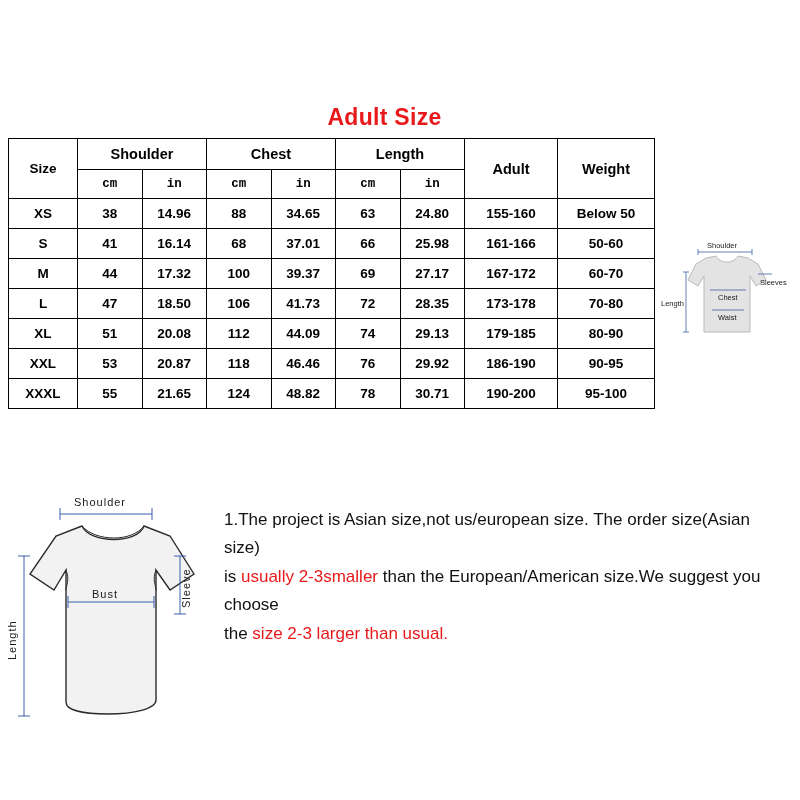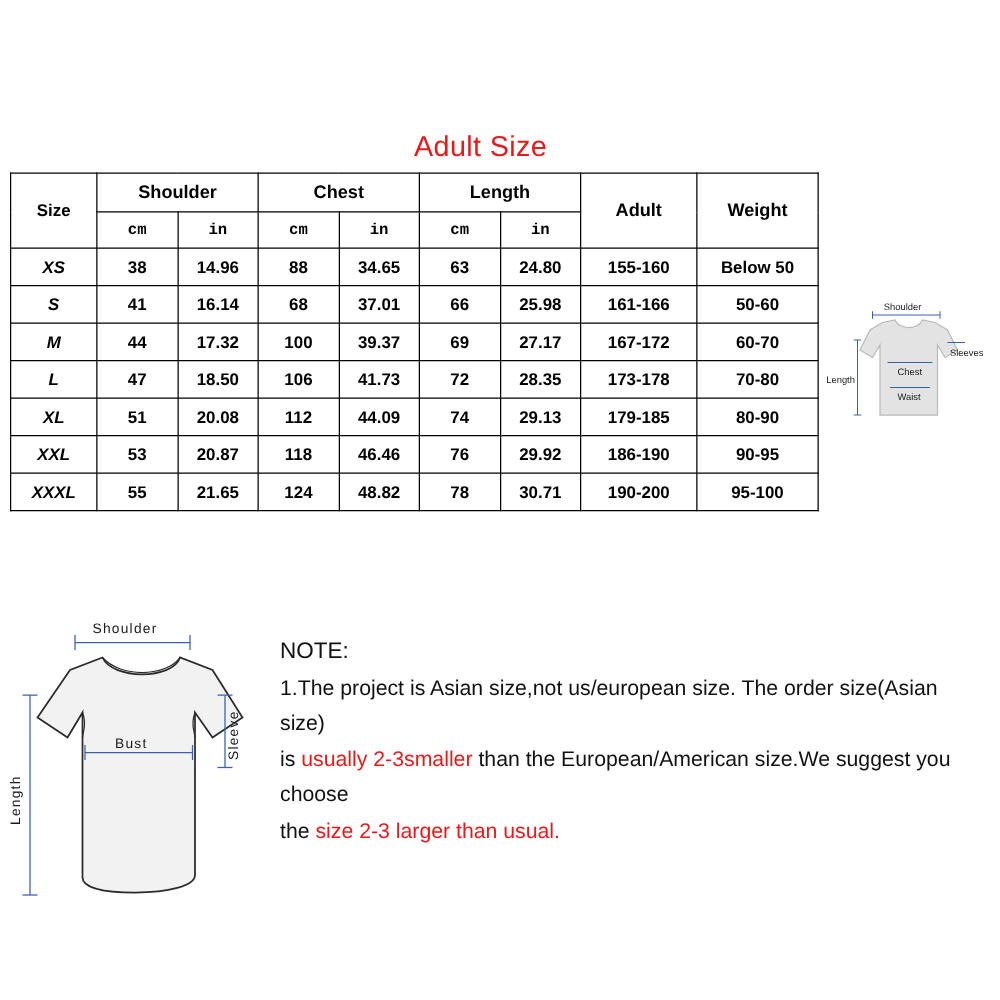--- a/index.html
+++ b/index.html
@@ -11,21 +11,21 @@
     position:relative;
   }
   .page{position:relative;width:800px;height:800px;}
 
   
   .title{
     position:absolute;left:0;top:104px;width:769px;
     text-align:center;
     color:#e8191a;
     font-size:23px;
-    font-weight:normal;
+    font-weight:bold;
     letter-spacing:.3px;
   }
 
   
   .table-wrap{
     position:absolute;left:8px;top:138px;width:640px;
   }
   table.size{
     border-collapse:collapse;
     width:640px;
@@ -40,21 +40,20 @@
     color:#000;
     height:29px;
     padding:0;
   }
   table.size th.grp{height:30px;font-size:14.5px;}
   table.size td.unit{height:28px;font-size:12.5px;font-family:Liberation Mono, monospace;}
   td.sizecell{
     color:#e8191a;
     font-size:17px;
     font-weight:bold;
-    font-style:italic;
   }
   th.sizehdr{
     color:#000;
     font-size:14.5px;
   }
 
   
   .shirt-small{
     position:absolute;left:660px;top:228px;width:132px;height:130px;
   }
@@ -238,19 +237,18 @@
       <g fill="#1a1a1a" font-family="'Liberation Sans',sans-serif" font-size="11">
         <text x="70" y="16" letter-spacing="1">Shoulder</text>
         <text x="88" y="108" letter-spacing="1">Bust</text>
         <text x="186" y="118" letter-spacing="1" transform="rotate(-90 186 118)">Sleeve</text>
         <text x="12" y="170" letter-spacing="1" transform="rotate(-90 12 170)">Length</text>
       </g>
     </svg>
   </div>
 
   <div class="note">
-    <p class="hdr">NOTE:</p>
     <p>1.The project is Asian size,not us/european size. The order size(Asian size)</p>
     <p><span>is </span><span class="red">usually 2-3smaller</span><span> than the European/American size.We suggest you choose</span></p>
     <p><span>the </span><span class="red">size 2-3 larger than usual.</span></p>
   </div>
 
 </div>
 
 </body></html>

